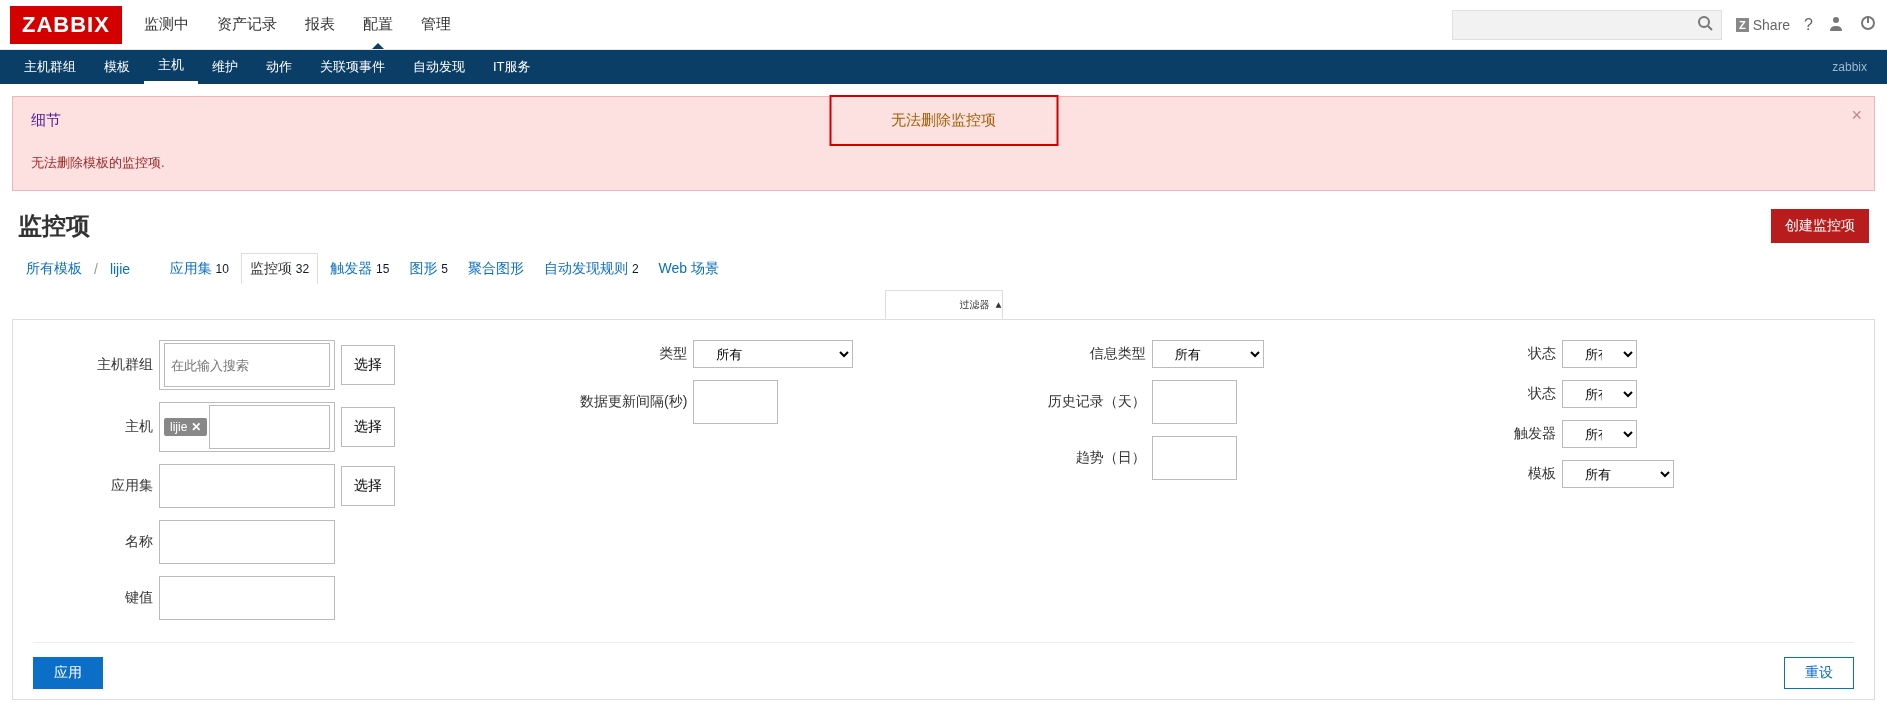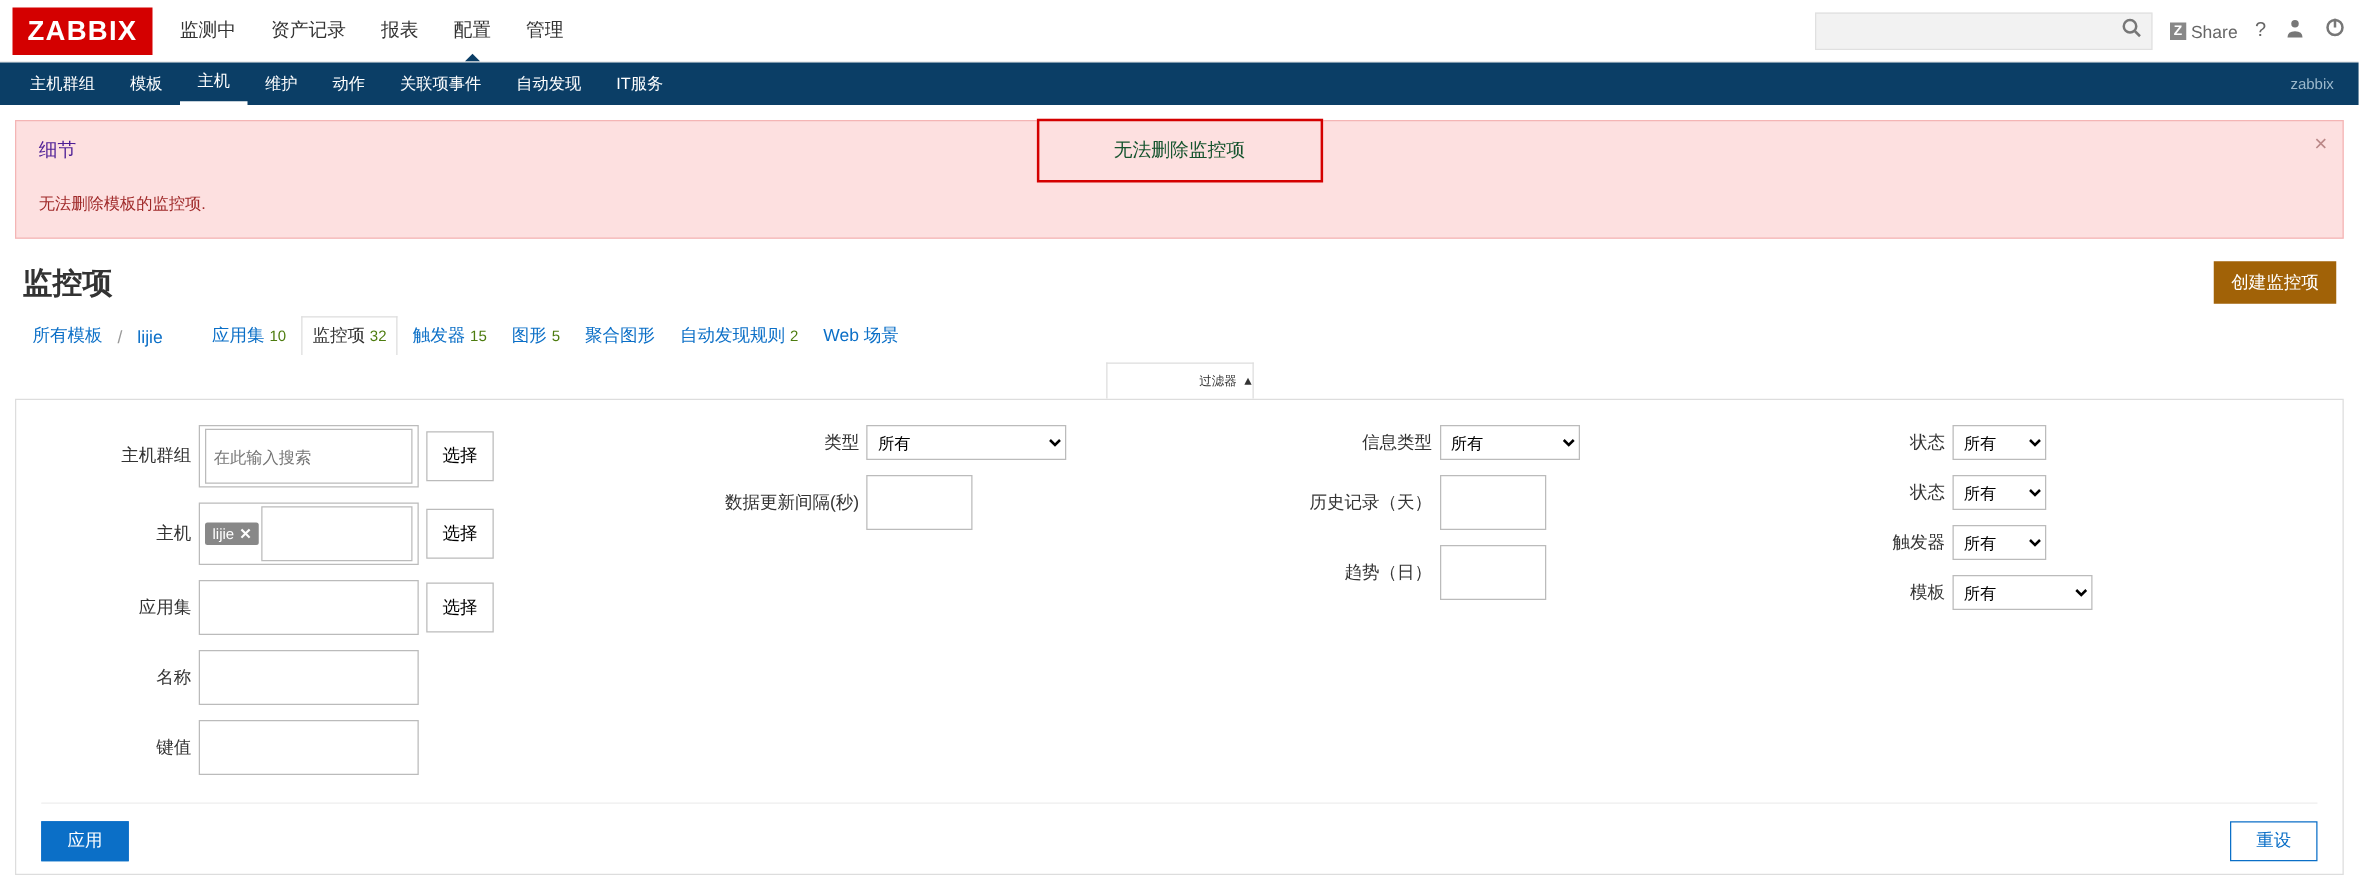--- a/index.html
+++ b/index.html
@@ -14,39 +14,39 @@
 .search-box input { border: none; background: transparent; flex: 1; outline: none; }
 .icon-btn { color: #666; font-size: 16px; cursor: pointer; }
 .share-btn { display: flex; align-items: center; gap: 4px; color: #666; font-size: 14px; }
 .sub-nav { background: #0b3e66; height: 34px; display: flex; align-items: center; padding: 0 10px; }
 .sub-nav a { color: #fff; text-decoration: none; font-size: 13px; padding: 0 14px; height: 34px; line-height: 34px; }
 .sub-nav a.active { border-bottom: 3px solid #fff; padding-bottom: 0; line-height: 30px; }
 .sub-nav .right-text { margin-left: auto; color: #9bb8cc; font-size: 12px; padding-right: 10px; }
 .alert-box { margin: 12px 12px 0; background: #fde0e0; border: 1px solid #f4b5b5; padding: 14px 18px 18px; position: relative; }
 .alert-title { color: #4c1d95; font-size: 15px; margin-bottom: 24px; }
 .alert-msg { color: #a02a2a; font-size: 13px; }
-.alert-banner { position: absolute; top: -2px; left: 50%; transform: translateX(-50%); border: 2px solid #d40000; padding: 14px 60px; color: #14532d; font-size: 15px; background: #fde0e0; }
+.alert-banner { position: absolute; top: -2px; left: 50%; transform: translateX(-50%); border: 2px solid #d40000; padding: 14px 60px; color: #a16207; font-size: 15px; background: #fde0e0; }
 .alert-close { position: absolute; top: 8px; right: 12px; color: #b88; font-size: 18px; cursor: pointer; }
 .page-header { display: flex; align-items: center; padding: 18px 18px 10px; }
 .page-title { font-size: 24px; color: #333; }
-.create-btn { margin-left: auto; background: #a16207; color: #fff; border: none; padding: 8px 14px; font-size: 14px; cursor: pointer; }
+.create-btn { margin-left: auto; background: #b91c1c; color: #fff; border: none; padding: 8px 14px; font-size: 14px; cursor: pointer; }
 .breadcrumb-tabs { padding: 0 18px 6px; display: flex; align-items: center; gap: 4px; font-size: 14px; }
 .breadcrumb-tabs a { color: #0b6fc7; text-decoration: none; padding: 6px 8px; }
 .breadcrumb-tabs a.active { background: #fff; color: #333; border: 1px solid #ddd; border-bottom: none; }
 .breadcrumb-tabs .sep { color: #999; }
-.breadcrumb-tabs .count { color: #4d7c0f; font-size: 12px; }
+.breadcrumb-tabs .count { color: #0f172a; font-size: 12px; }
 .filter-wrap { margin: 0 12px; }
 .filter-tab { width: 118px; margin: 0 auto; background: #fff; border: 1px solid #ddd; border-bottom: none; text-align: right; padding: 7px 0; font-size: 10px; cursor: pointer; font-family: Liberation Mono, monospace; }
 .filter-body { background: #fff; border: 1px solid #ddd; padding: 20px 20px 10px; }
 .filter-grid { display: flex; justify-content: space-between; gap: 20px; }
 .filter-col { display: flex; flex-direction: column; gap: 12px; }
 .filter-row { display: flex; align-items: center; gap: 6px; }
 .filter-row label { width: 120px; text-align: right; font-size: 14px; color: #333; }
 .filter-row input[type=text] { height: 44px; border: 1px solid #bbb; padding: 0 6px; font-size: 13px; }
-.filter-row select { height: 28px; border: 1px solid #bbb; padding: 0 4px; font-size: 13px; background: #fff; }
+.filter-row select { height: 28px; border: 1px solid #bbb; padding: 0 18px; font-size: 13px; background: #fff; }
 .w-176 { width: 176px; } .w-160 { width: 160px; } .w-85 { width: 85px; } .w-75 { width: 75px; } .w-112 { width: 112px; }
 .sel-btn { height: 40px; border: 1px solid #bbb; background: #fff; padding: 0 12px; cursor: pointer; font-size: 14px; }
 .tag { background: #888; color: #fff; padding: 2px 6px; font-size: 12px; border-radius: 2px; display: inline-flex; align-items: center; gap: 4px; }
 .tag .x { font-weight: bold; cursor: pointer; }
 .filter-actions { display: flex; justify-content: space-between; gap: 10px; margin-top: 22px; border-top: 1px solid #eee; padding-top: 14px; }
 .btn-primary { background: #0b6fc7; color: #fff; border: 1px solid #0b6fc7; padding: 6px 20px; font-size: 14px; cursor: pointer; }
 .btn-default { background: #fff; color: #0b6fc7; border: 1px solid #0b6fc7; padding: 6px 20px; font-size: 14px; cursor: pointer; }
 .multibox { width: 176px; min-height: 28px; border: 1px solid #bbb; padding: 2px 4px; display: flex; align-items: center; flex-wrap: wrap; gap: 2px; }
 .multibox input { border: none; outline: none; flex: 1; min-width: 40px; height: 22px; }
 </style>

